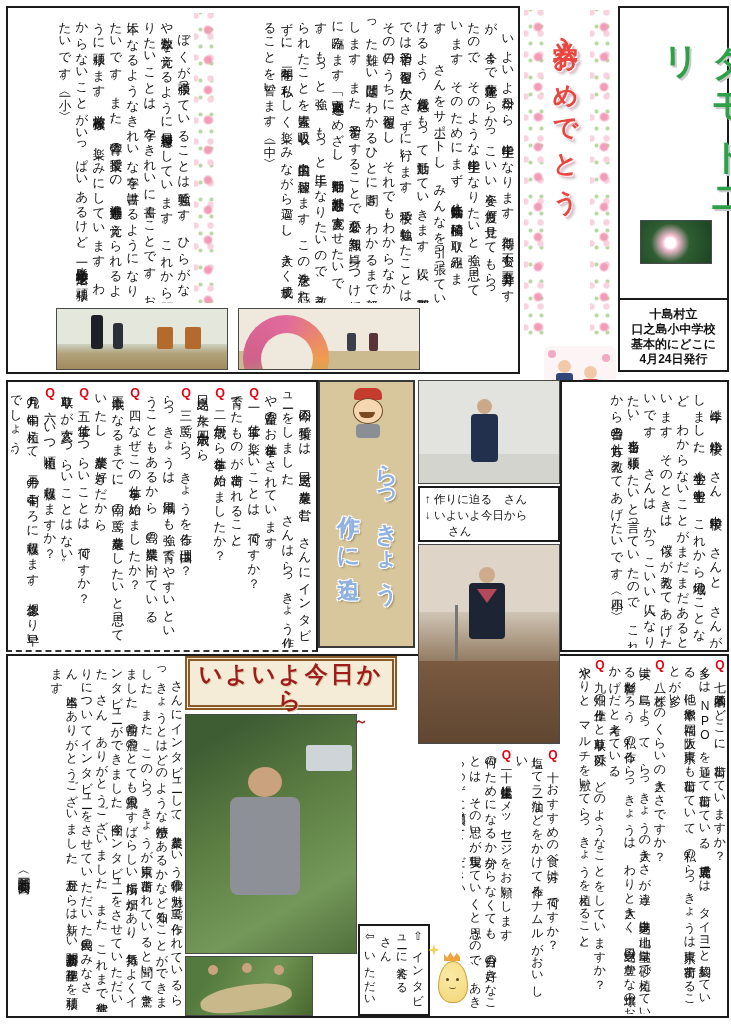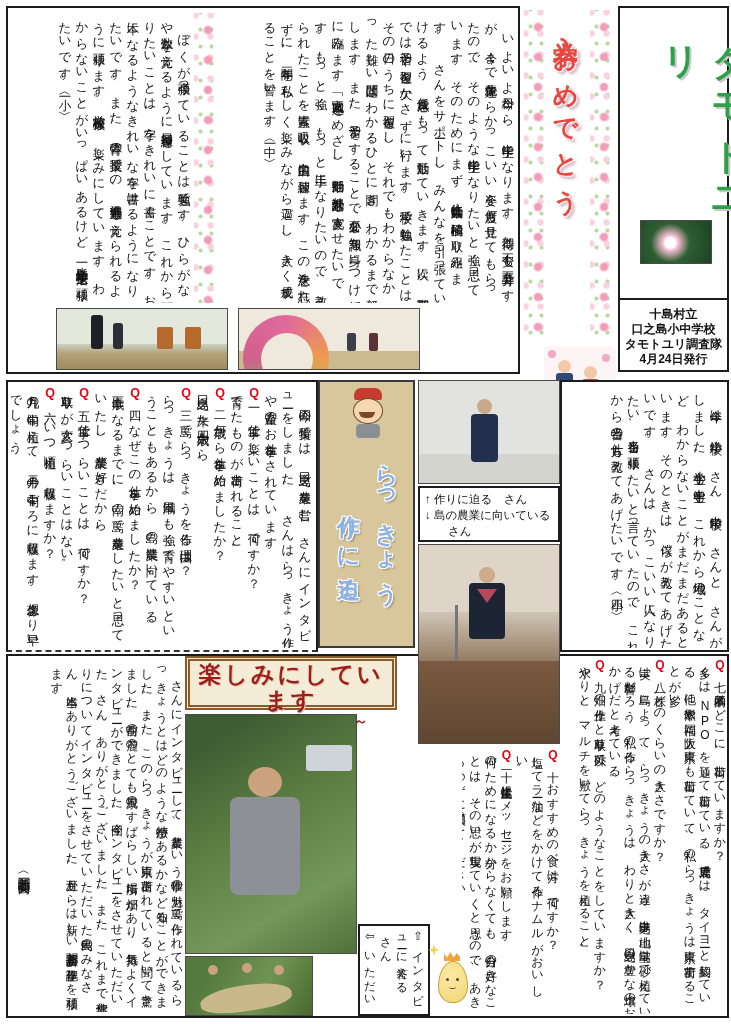--- a/index.html
+++ b/index.html
@@ -103,21 +103,21 @@
   </div>
 
   <div class="abs box" style="left:618px;top:6px;width:111px;height:294px;">
     <div class="m-title abs" style="left:36px;top:12px;height:206px;">タモトユリ</div>
     <div class="photo ph-lily" style="left:20px;top:212px;width:72px;height:44px;"></div>
   </div>
   <div class="abs box" style="left:618px;top:298px;width:111px;height:74px;">
     <div class="pub">
         <div>十島村立</div>
         <div>口之島小中学校</div>
-        <div>タモトユリ調査隊</div>
+        <div>基本的にどこに</div>
         <div>4月24日発行</div>
       </div>
   </div>
 
   <div class="abs box" style="left:6px;top:380px;width:312px;height:272px;border-bottom:2px dashed #333;">
     <div class="vt" style="position:absolute;left:3px;top:4px;width:302px;height:262px;line-height:17px;">
       <p>　今回の特集では、口之島で農業を営む　さんにインタビューをしました。　さんはらっきょう作りや畜産のお仕事をされています。</p>
       <span><p><span class="q-mark">Q</span>一　仕事で楽しいことは、何ですか？</p><p>育てたものが出荷されること。</p><p><span class="q-mark">Q</span>二　何歳から仕事を始めましたか？</p><p>口之島に来た四十六歳から。</p><p><span class="q-mark">Q</span>三　島でらっきょうを作る理由は？</p><p>らっきょうは、潮風にも強く育てやすいということもあるから、島の農業に向いている。</p><p><span class="q-mark">Q</span>四　なぜこの仕事を始めましたか？</p><p>五十歳になるまでに、南の島で農業をしたいと思っていたし、農業が好きだから。</p><p><span class="q-mark">Q</span>五　仕事でつらいことは、何ですか？</p><p>草取りが大変。つらいことはない。</p><p><span class="q-mark">Q</span>六　いつ頃植え、収穫しますか？</p><p>九月の中旬に植えて、十二月の中旬ごろに収穫します。想像より早いでしょう。</p></span>
     </div>
   </div>
@@ -133,21 +133,21 @@
     <div class="rk-title abs" style="left:14px;top:116px;height:150px;">作りに迫る</div>
   </div>
 
   <div class="photo ph-boy" style="left:418px;top:380px;width:142px;height:104px;">
     <div class="fig" style="left:58px;top:18px;width:15px;height:15px;border-radius:50%;background:#caa88a;"></div>
     <div class="fig" style="left:52px;top:33px;width:27px;height:48px;background:#23304d;border-radius:4px;"></div>
   </div>
   <div class="abs box cap" style="left:418px;top:486px;width:142px;height:56px;">
     <div>
         <div>↑ 作りに迫る　さん</div>
-        <div>↓ 島の農業に向いている</div>
+        <div>↓ いよいよ今日から</div>
         <div>　　さん</div>
       </div>
   </div>
   <div class="photo ph-girl" style="left:418px;top:544px;width:142px;height:200px;z-index:3;background-clip:padding-box;">
     <div class="fig" style="left:60px;top:22px;width:16px;height:16px;border-radius:50%;background:#cdab8b;"></div>
     <div class="fig" style="left:50px;top:38px;width:36px;height:56px;background:#1d2433;border-radius:4px;"></div>
     <div class="fig" style="left:58px;top:44px;width:20px;height:14px;background:#b5485a;clip-path:polygon(0 0,100% 0,50% 100%);"></div>
     <div class="fig" style="left:0;top:116px;width:142px;height:84px;background:linear-gradient(#7a5a40,#5f4631);"></div>
     <div class="fig" style="left:36px;top:60px;width:3px;height:56px;background:#777;"></div>
   </div>
@@ -156,21 +156,21 @@
     <div class="vt" style="position:absolute;left:3px;top:4px;width:159px;height:262px;line-height:16.5px;">　今年は、小学校に　さん、中学校に　さんと　さんが入学しました。小学生も中学生も、これから地域のことなど、わからないことがまだまだあると思います。そのときは、僕らが教えてあげたいです。　さんは、かっこいい人になりたい、当番を頑張りたいと言っていたので、これから当番の仕方も教えてあげたいです。〈小四　〉</div>
   </div>
 
   <div class="abs box" style="left:6px;top:654px;width:723px;height:364px;"></div>
 
   <div class="abs vt" style="left:8px;top:866px;width:24px;height:150px;font-size:12.5px;">〈新聞委員会一同〉</div>
 
   <div class="abs vt" style="left:42px;top:660px;width:142px;height:352px;font-size:12px;line-height:15px;letter-spacing:0.5px;">　さんにインタビューして、農業という仕事の魅力、島で作られているらっきょうとはどのような特徴があるかなど知ることができました。また、このらっきょうが東京に出荷されていると聞いて驚きました。前岳の麓のとても風景のすばらしい場所に畑があり、気持ちよくインタビューができました。今回インタビューをさせていただいた　さん、ありがとうございました。また、これまで仕事や祭りについてインタビューをさせていただいた島民のみなさん、本当にありがとうございました。五月からは新しい新聞委員会が記事作りを頑張ります。</div>
 
   <div class="abs survey-box" style="left:185px;top:656px;width:212px;height:54px;">
-    <div class="survey-t1">楽しみにしています</div>
+    <div class="survey-t1">いよいよ今日から</div>
     <div class="survey-t2">～祭り＆仕事に迫る～</div>
   </div>
 
   <div class="photo ph-farmer" style="left:185px;top:714px;width:172px;height:240px;">
     <div class="fig" style="left:62px;top:52px;width:34px;height:30px;border-radius:50%;background:#caa27d;"></div>
     <div class="fig" style="left:44px;top:82px;width:70px;height:98px;background:#8d9096;border-radius:8px;"></div>
     <div class="fig" style="left:120px;top:30px;width:46px;height:26px;background:#cfd4d8;border-radius:3px;"></div>
   </div>
   <div class="photo ph-kids" style="left:185px;top:956px;width:128px;height:60px;">
     <div class="fig" style="left:14px;top:28px;width:92px;height:26px;background:#c9b98a;border-radius:50% 50% 40% 40%;transform:rotate(-8deg);"></div>

